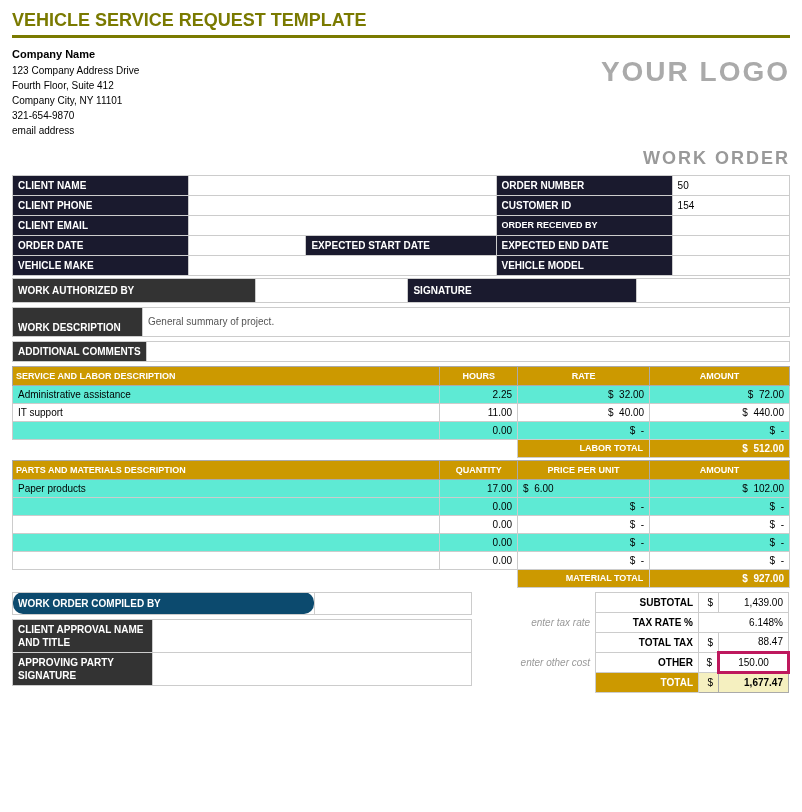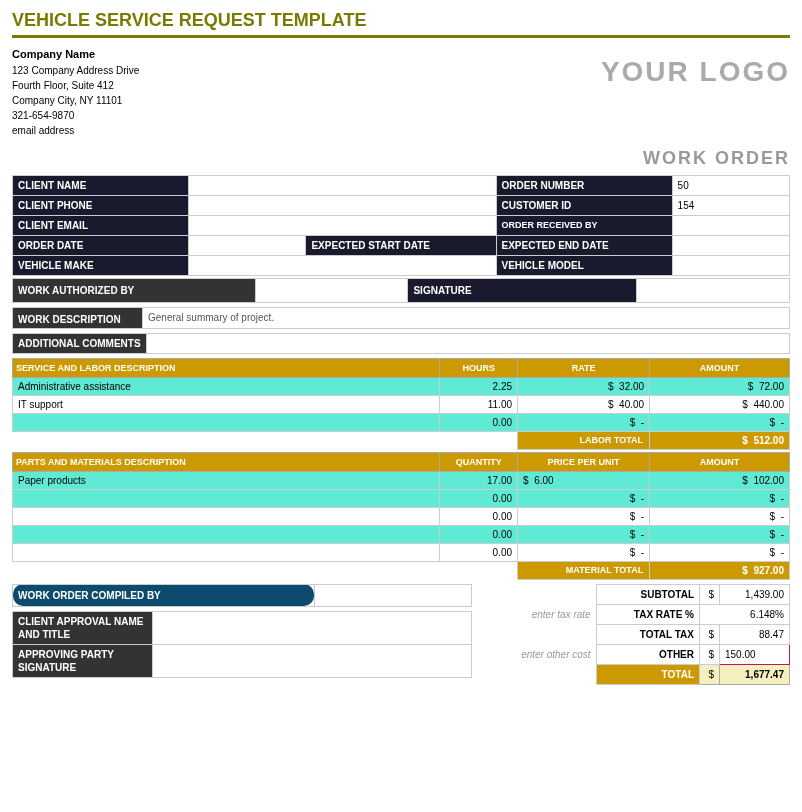--- a/index.html
+++ b/index.html
@@ -112,21 +112,21 @@
       <td class="value-cell"></td>
       <td class="label-cell" style="background:#1a1a2e;">SIGNATURE</td>
       <td class="value-cell"></td>
     </tr>
   </tbody>
     </table>
 
   <table class="info-table section-gap">
     <tbody>
         <tr>
-      <td class="label-cell" style="vertical-align:top; padding-top:6px; background:#333; width:130px;">WORK DESCRIPTION</td>
+      <td class="label-cell" style="vertical-align:top; padding-top:14px; background:#333; width:130px;">WORK DESCRIPTION</td>
       <td class="value-cell desc-row">
         <span class="desc-value">General summary of project.</span>
       </td>
     </tr>
   </tbody>
     </table>
 
   <table class="info-table section-gap">
     <tbody>
         <tr class="comments-row">
@@ -266,21 +266,21 @@
         <tr>
           <td style="border:none;"></td>
           <td class="totals-label">TOTAL TAX</td>
           <td style="text-align:right; border:1px solid #ccc; width:20px;">$</td>
           <td style="text-align:right; border:1px solid #ccc;">88.47</td>
         </tr>
         <tr>
           <td class="totals-note" style="border:none;">enter other cost</td>
           <td class="totals-label">OTHER</td>
           <td style="text-align:right; border:1px solid #ccc;">$</td>
-          <td style="text-align:left; border:1px solid #be185d;">150.00</td>
+          <td style="text-align:center; border:3px solid #be185d;">150.00</td>
         </tr>
         <tr>
           <td style="border:none;"></td>
           <td class="totals-label" style="background:#cc9900; color:#fff;">TOTAL</td>
           <td style="text-align:right; border:1px solid #aaa; background:#f5f0c0;">$</td>
           <td style="text-align:right; border:1px solid #aaa; background:#f5f0c0; font-weight:bold;">1,677.47</td>
         </tr>
       </tbody>
         </table>
     </div>

